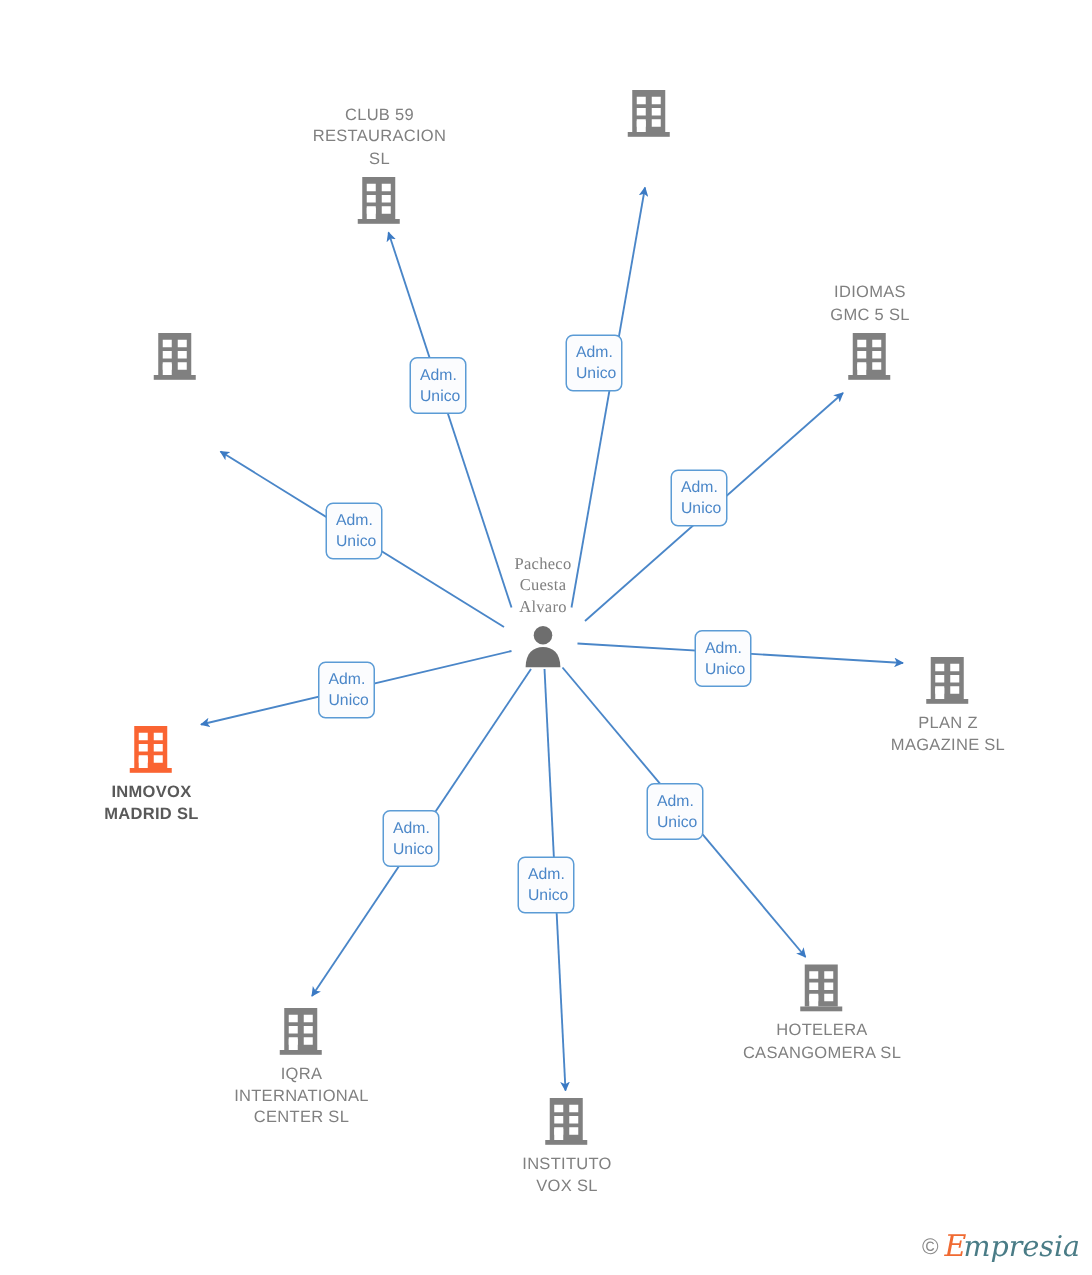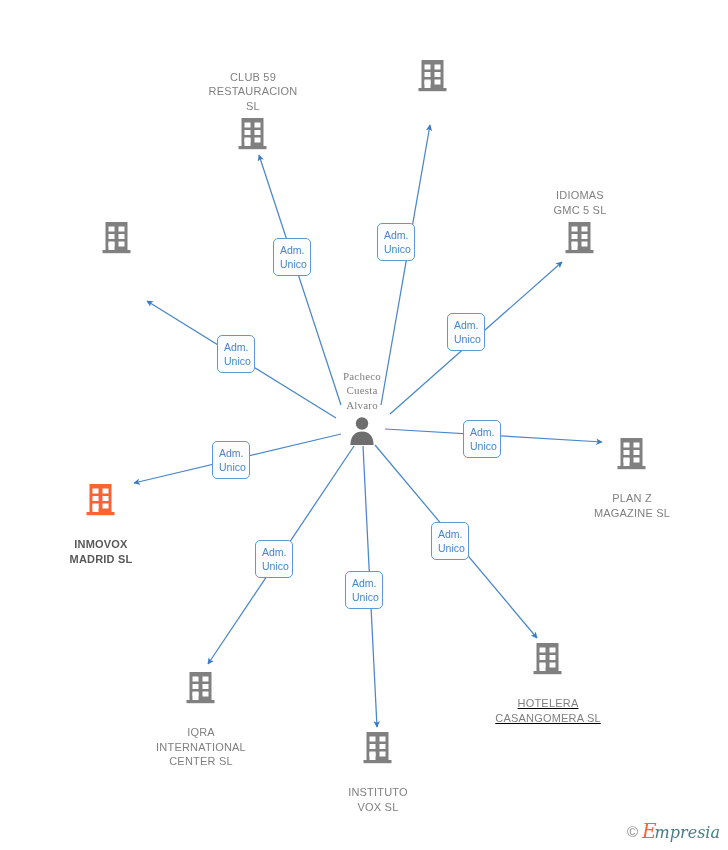--- a/index.html
+++ b/index.html
@@ -39,21 +39,21 @@
   }
   .node-label.highlight {
     color: #595959;
     font-weight: bold;
   }
   .node-icon {
     display: block;
     margin: 0 auto;
   }
   .node.label-top .node-icon { margin-top: 3px; }
-  .node.label-bottom .node-label { margin-top: 19px; }
+  .node.label-bottom .node-label { margin-top: 3px; }
 
   .edge-label {
     position: absolute;
     box-sizing: border-box;
     background: #fbfcfe;
     border: 1.3px solid #5b9bd5;
     border-radius: 5px;
     color: #4a86c8;
     font-size: 10.5px;
     line-height: 14px;
@@ -81,21 +81,21 @@
     font-family: "DejaVu Serif", serif;
     font-style: italic;
     font-size: 20px;
     color: #f06a32;
     line-height: 1;
     margin-right: -2px;
   }
   .wm-rest {
     font-family: "DejaVu Serif", serif;
     font-style: italic;
-    font-size: 16px;
+    font-size: 19px;
     color: #4a7c86;
     line-height: 1;
   }
 </style>
 </head>
 <body>
 
 <div id="canvas">
 
   <svg id="edges" viewBox="0 0 728 850" xmlns="http://www.w3.org/2000/svg">
@@ -176,21 +176,21 @@
     <rect x="7.5" y="6.5" width="6" height="5" fill="#fff"></rect>
             <rect x="17.5" y="6.5" width="6" height="5" fill="#fff"></rect>
             <rect x="7.5" y="14" width="6" height="5" fill="#fff"></rect>
             <rect x="17.5" y="14" width="6" height="5" fill="#fff"></rect>
             <rect x="7.5" y="21.5" width="6" height="5" fill="#fff"></rect>
             <rect x="17.5" y="21.5" width="6" height="5" fill="#fff"></rect>
     <rect x="7.5" y="22.5" width="6" height="7.5" fill="#fff"></rect>
     <rect x="1.5" y="30" width="28" height="3.2" fill="#808080"></rect>
   </svg></span><div class="node-label">PLAN Z
 MAGAZINE  SL</div></div>
-      <div class="node label-bottom" style="left: 548px; top: 641px; text-decoration: underline;"><span><svg class="node-icon" width="36" height="36" viewBox="0 0 32 36" xmlns="http://www.w3.org/2000/svg">
+      <div class="node label-bottom" style="left: 548px; top: 641px;"><span><svg class="node-icon" width="36" height="36" viewBox="0 0 32 36" xmlns="http://www.w3.org/2000/svg">
     <rect x="4.5" y="2" width="22" height="28" fill="#808080"></rect>
     <rect x="7.5" y="6.5" width="6" height="5" fill="#fff"></rect>
             <rect x="17.5" y="6.5" width="6" height="5" fill="#fff"></rect>
             <rect x="7.5" y="14" width="6" height="5" fill="#fff"></rect>
             <rect x="17.5" y="14" width="6" height="5" fill="#fff"></rect>
             <rect x="7.5" y="21.5" width="6" height="5" fill="#fff"></rect>
             <rect x="17.5" y="21.5" width="6" height="5" fill="#fff"></rect>
     <rect x="7.5" y="22.5" width="6" height="7.5" fill="#fff"></rect>
     <rect x="1.5" y="30" width="28" height="3.2" fill="#808080"></rect>
   </svg></span><div class="node-label">HOTELERA

